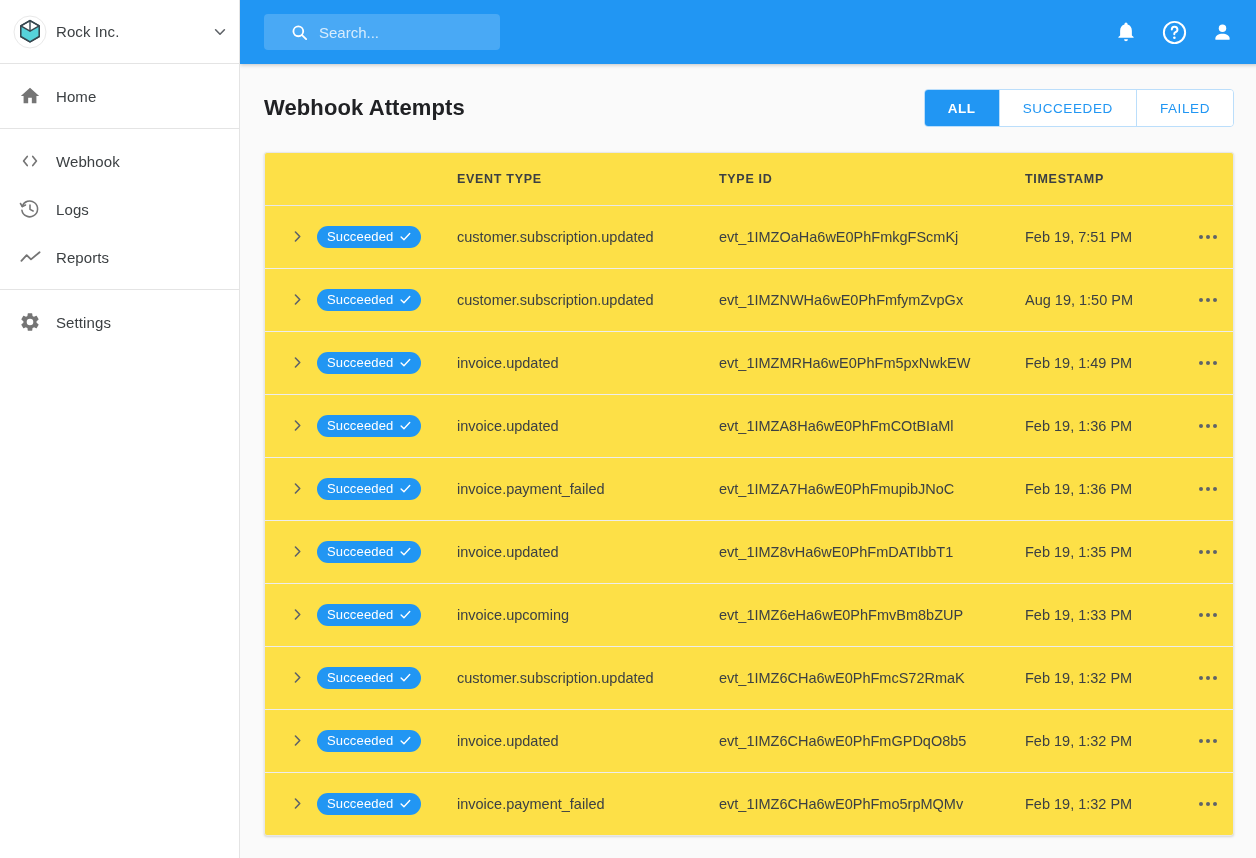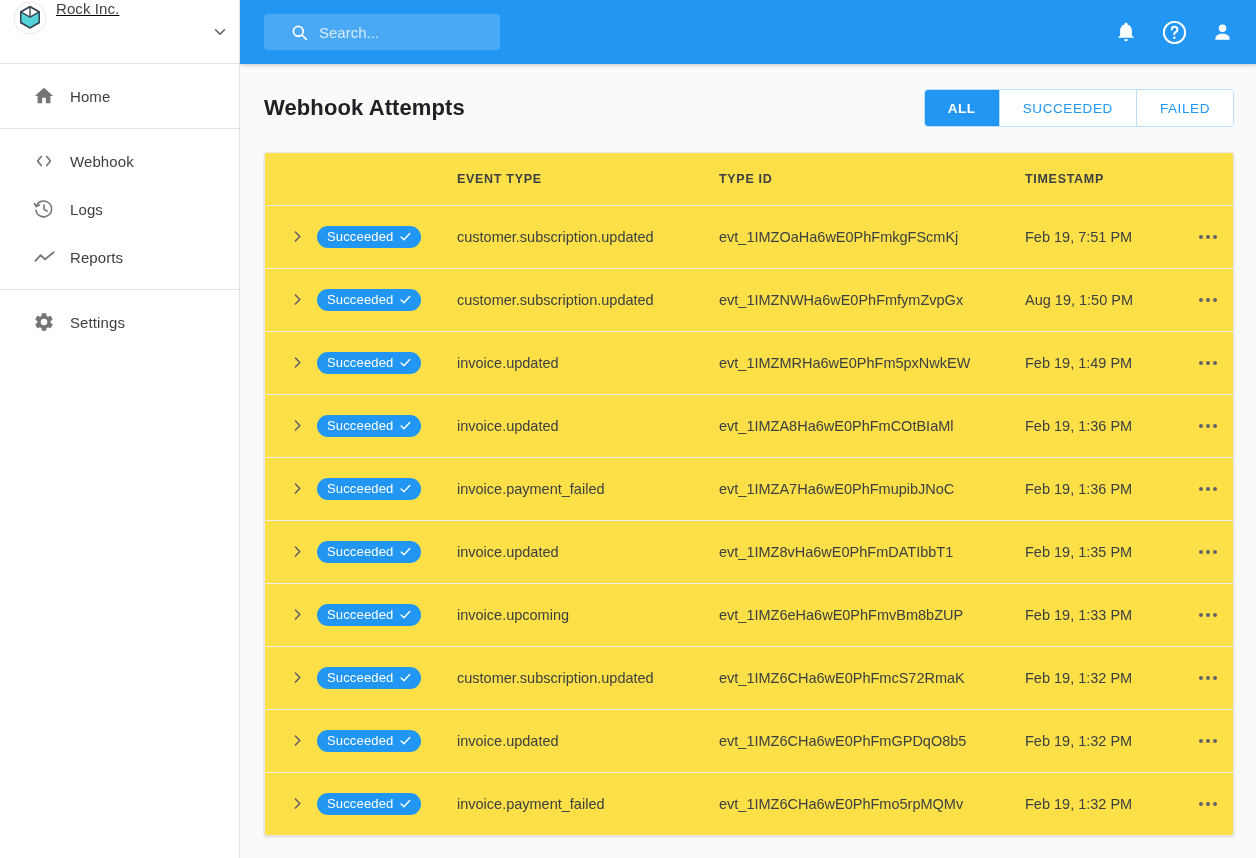--- a/index.html
+++ b/index.html
@@ -19,44 +19,44 @@
     height: 858px;
     background: #ffffff;
     border-right: 1px solid #e4e4e4;
     flex: 0 0 240px;
     position: relative;
     z-index: 5;
   }
   .brand {
     height: 64px;
     display: flex;
+    align-items: center;
     border-bottom: 1px solid #e4e4e4;
     padding-left: 12px;
     cursor: pointer;
-    text-decoration: underline;
   }
   .brand-logo {
     width: 36px; height: 36px;
     flex: 0 0 36px;
     display: flex; align-items: center; justify-content: center;
     margin-right: 8px;
   }
   .brand-name {
     font-size: 15px;
     color: #3c4043;
     flex: 1;
     letter-spacing: .1px;
   }
   .brand-chev {
     width: 38px;
     display: flex; align-items: center; justify-content: center;
     color: #5f6368;
   }
 
-  .nav-group { border-bottom: 1px solid #e4e4e4; padding: 8px 14px; }
+  .nav-group { border-bottom: 1px solid #e4e4e4; padding: 8px 0; }
   .nav-item {
     height: 48px;
     display: flex;
     align-items: center;
     cursor: pointer;
     padding-left: 12px;
   }
   .nav-icon {
     width: 36px; height: 36px; flex: 0 0 36px;
     display: flex; align-items: center; justify-content: center;

